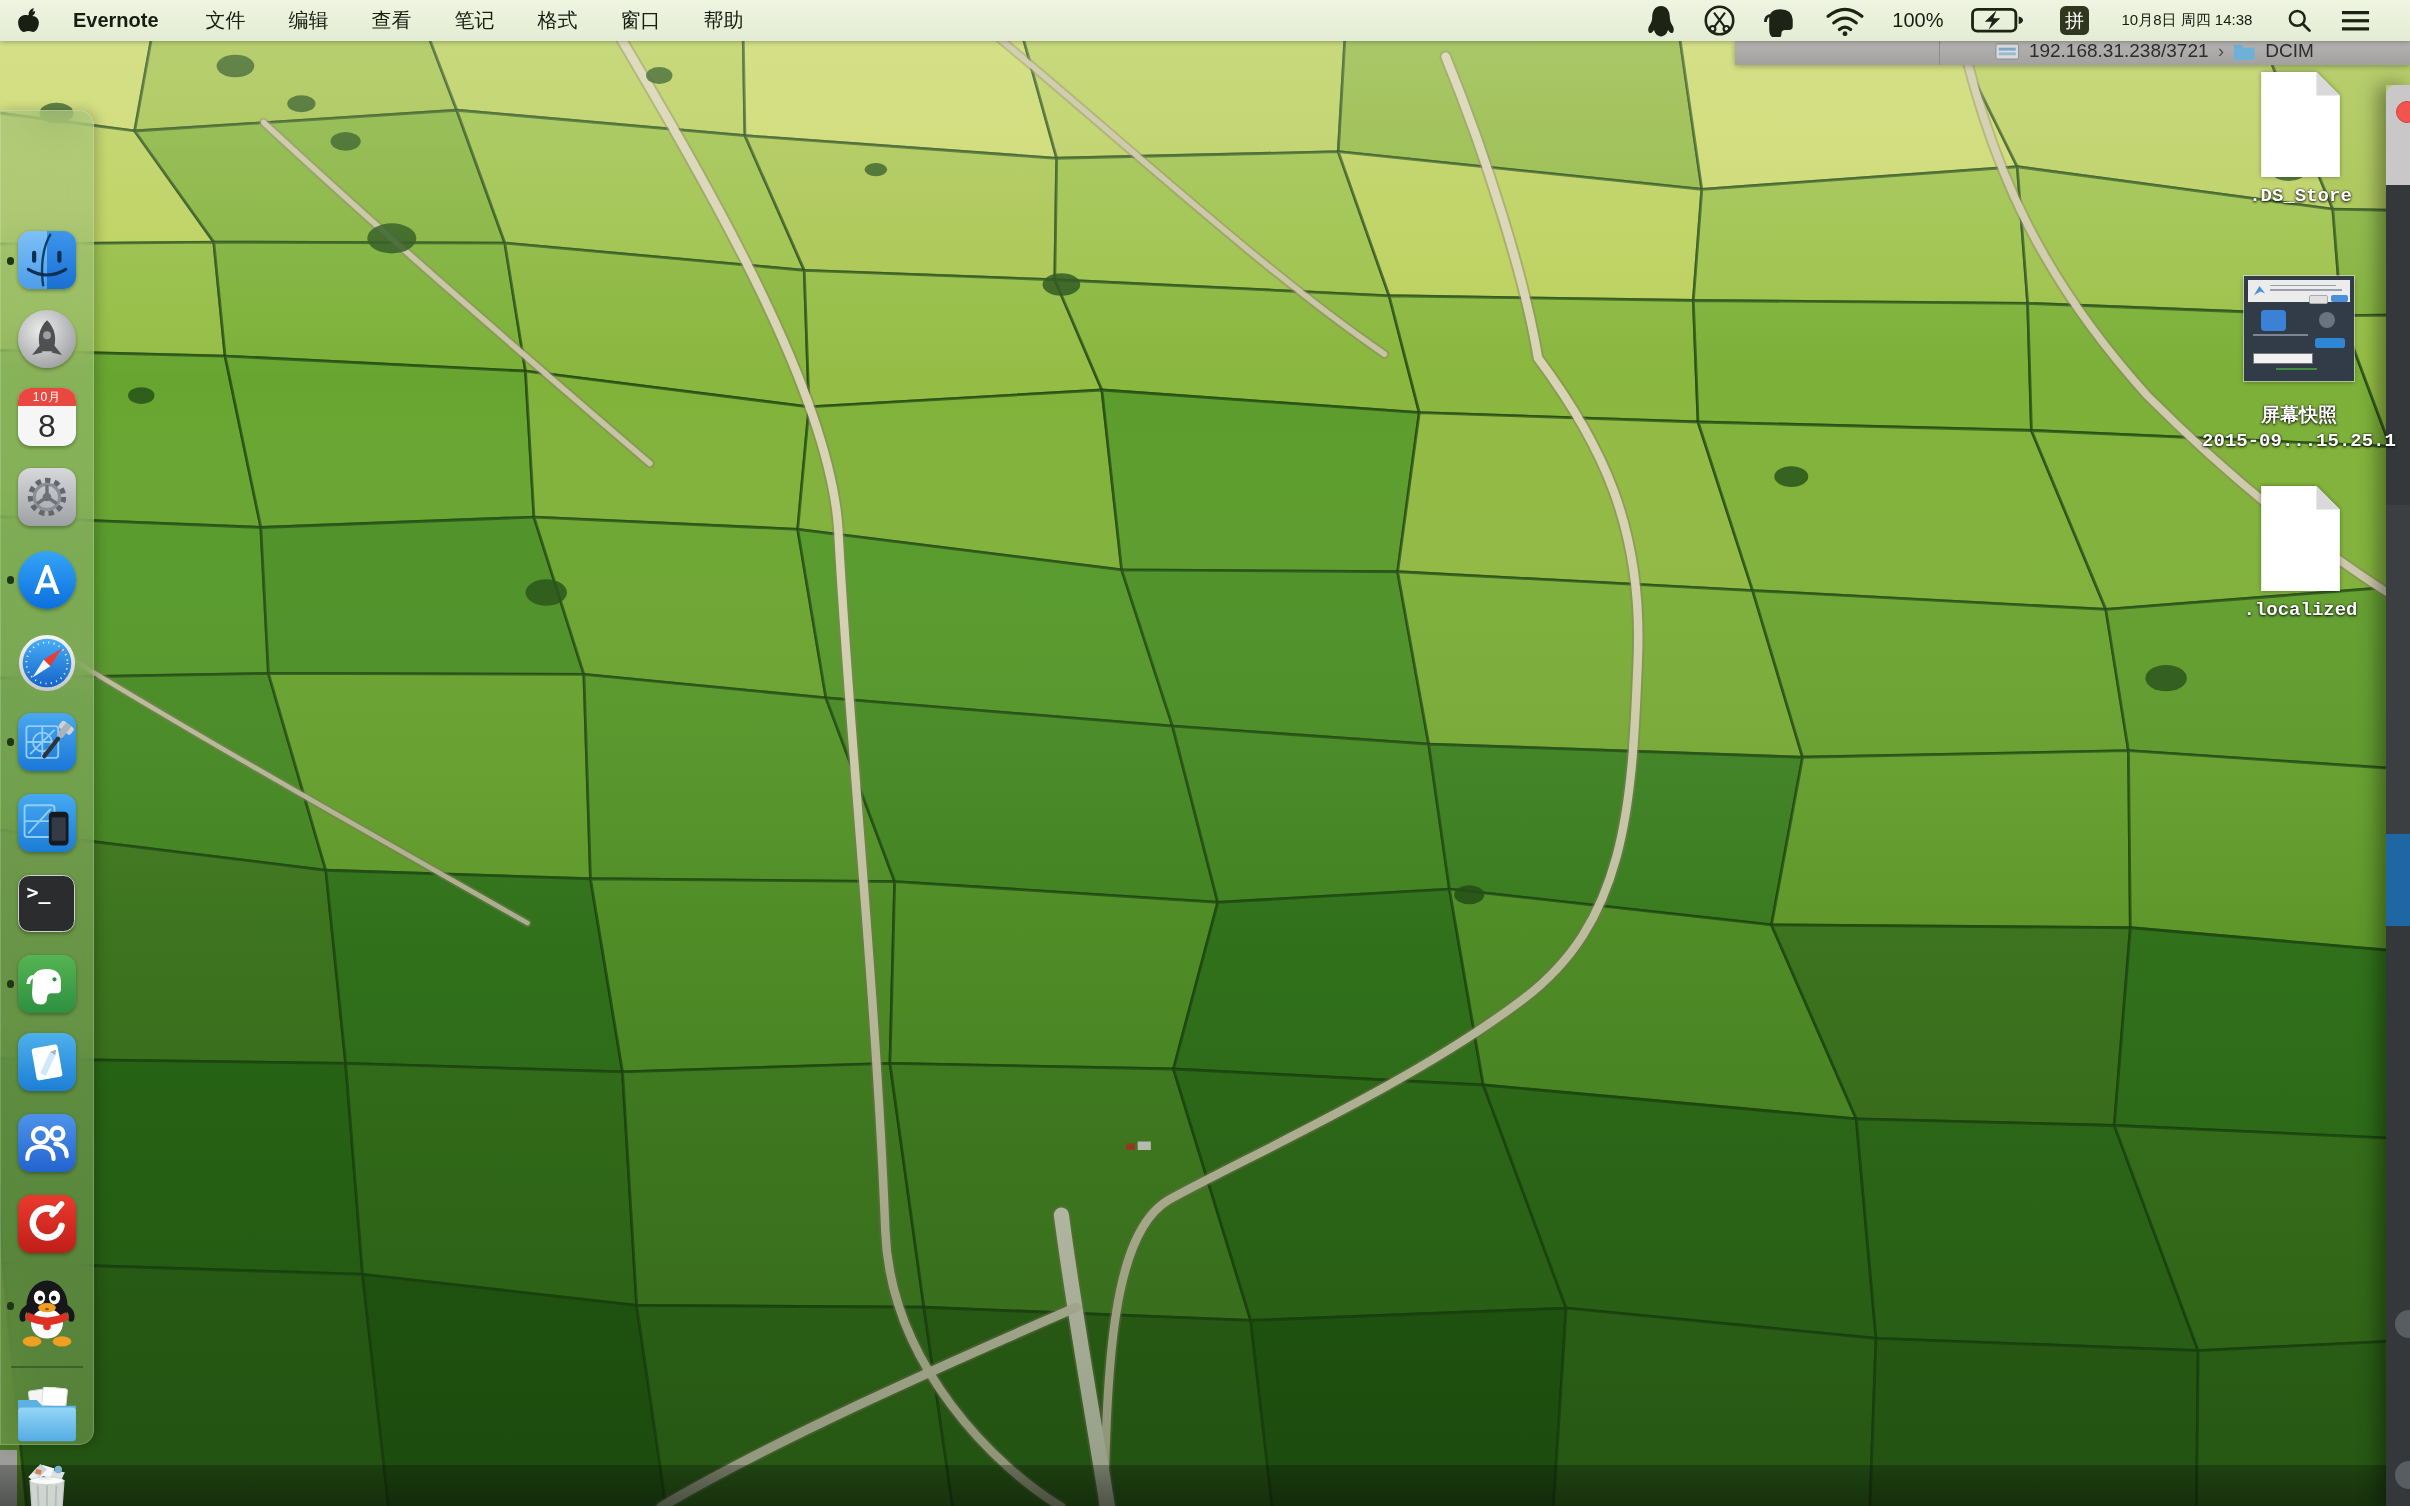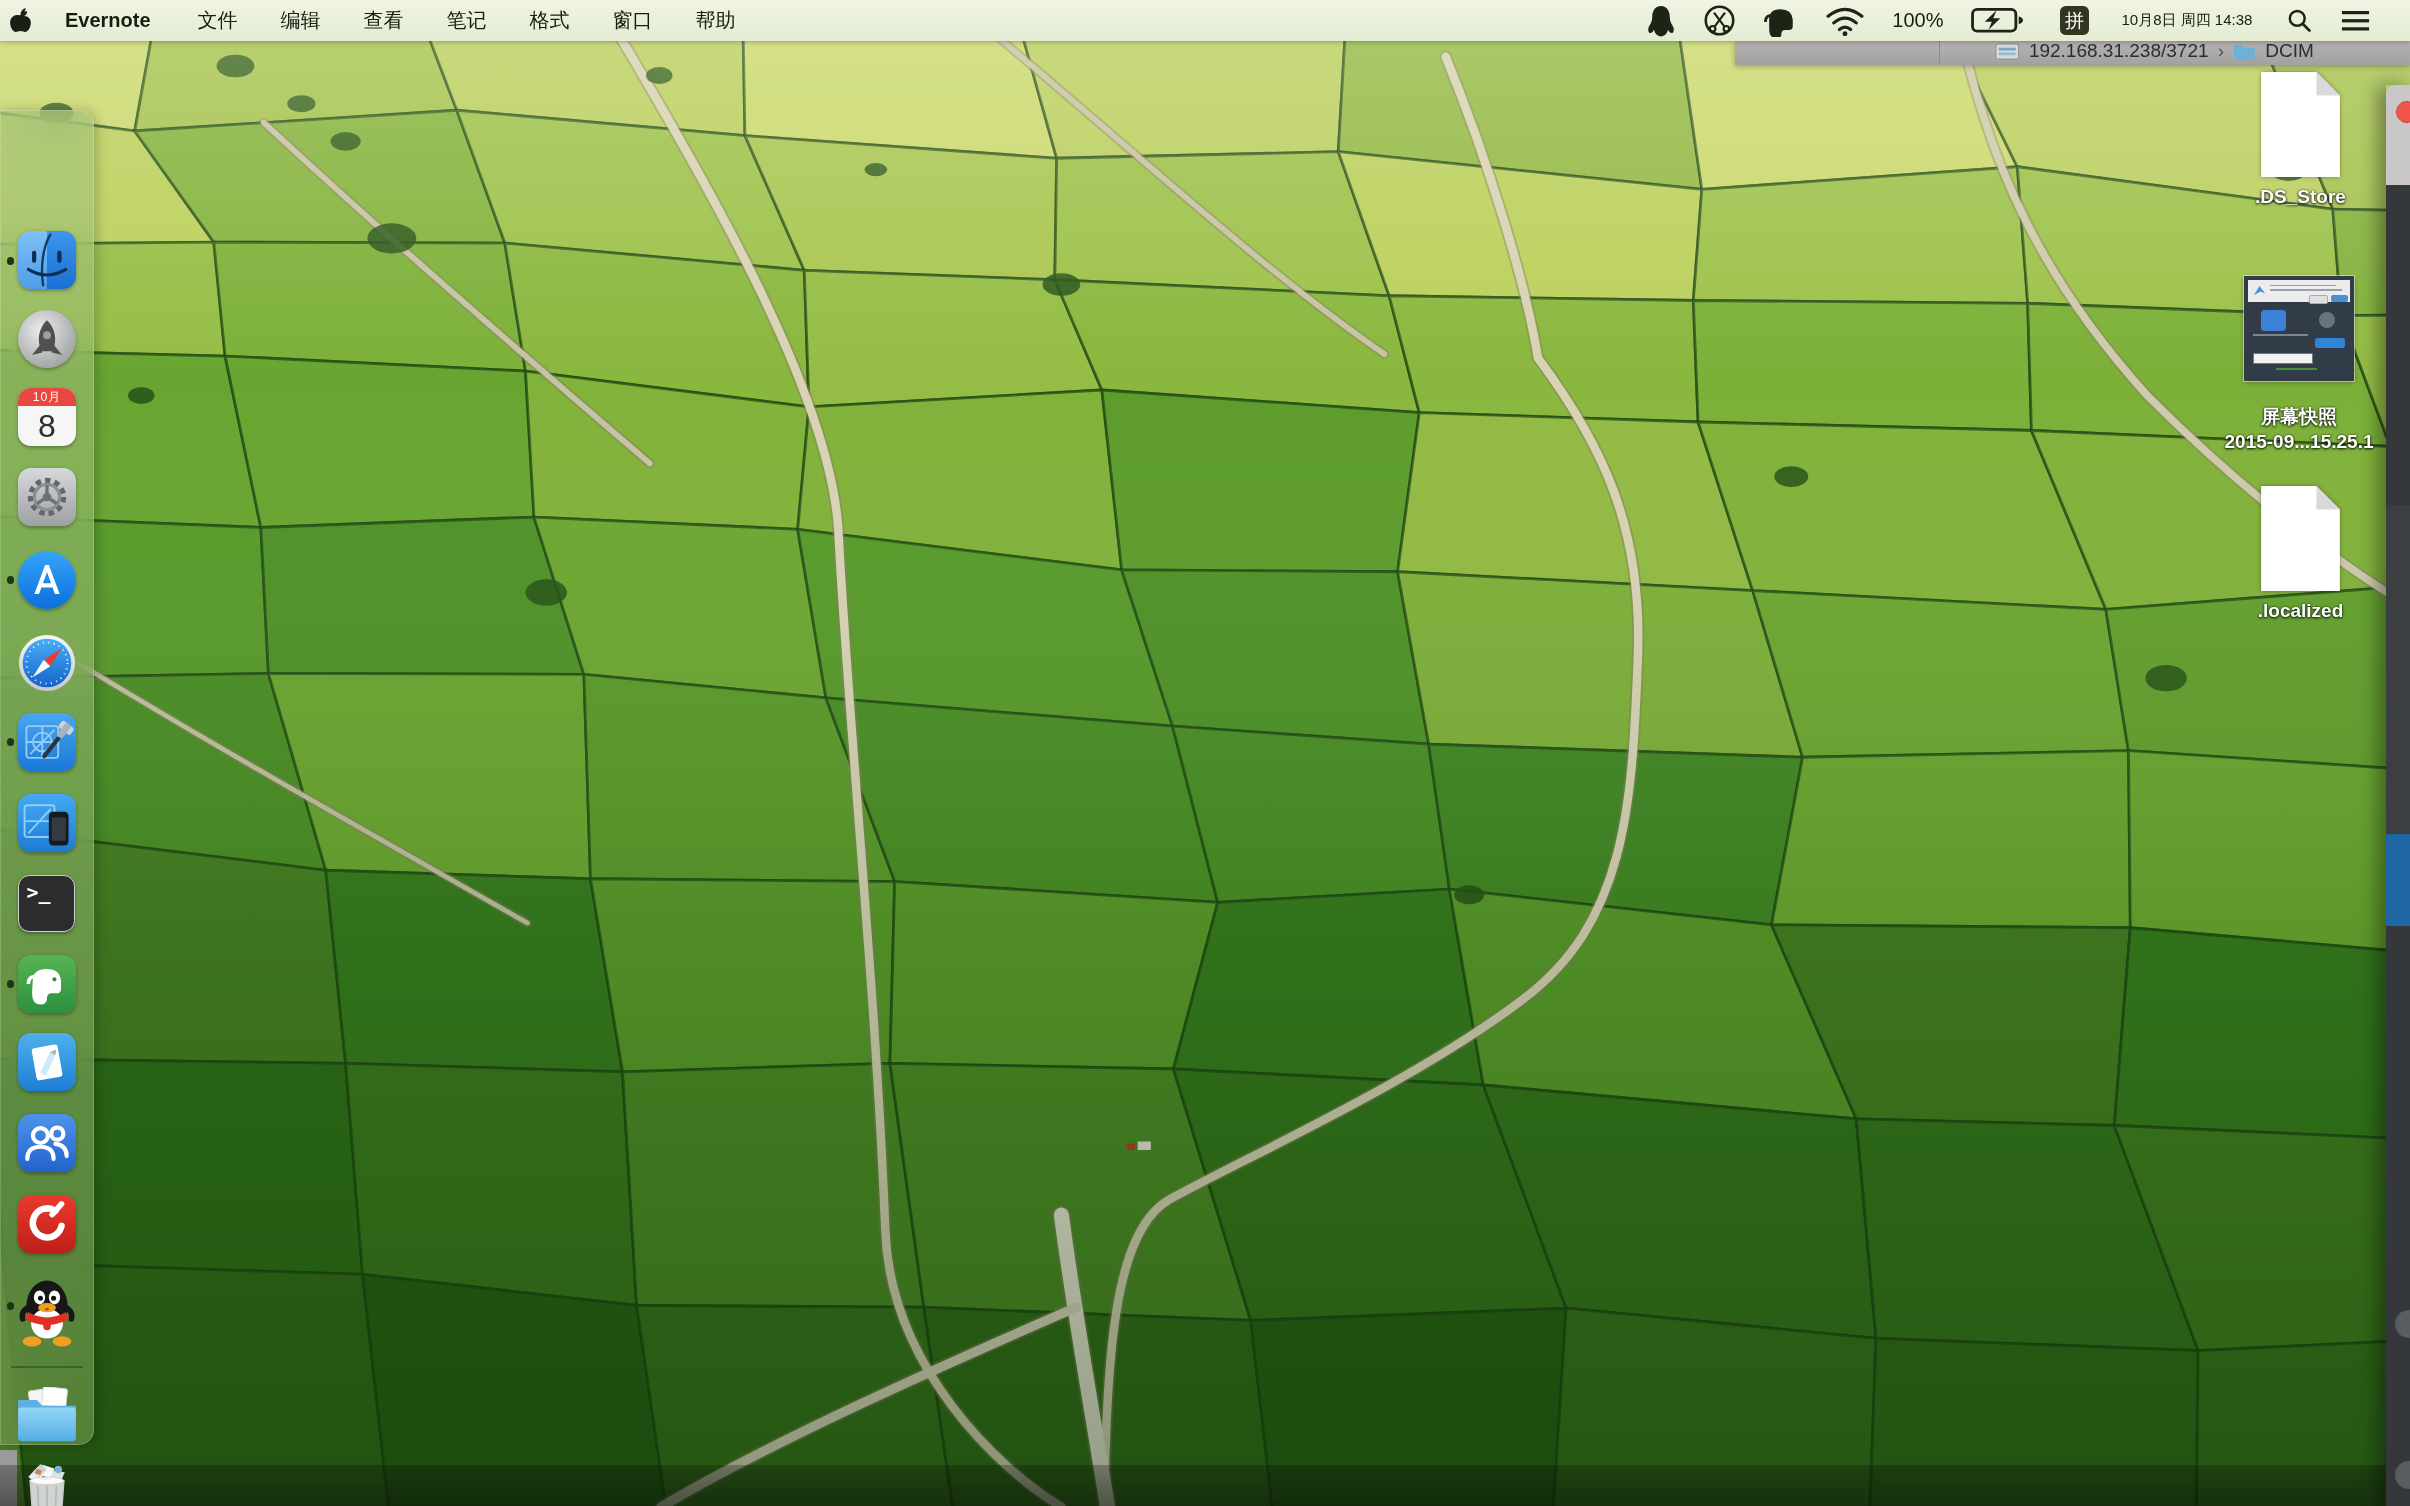--- a/index.html
+++ b/index.html
@@ -7,21 +7,21 @@
        font-family:"Liberation Sans","DejaVu Sans",sans-serif;background:#6fa833;}
 
   
   #wallpaper-holder{position:absolute;inset:0;z-index:0;}
   #wallpaper-holder svg{display:block;}
 
   
   #menubar{position:absolute;top:0;left:0;width:2411px;height:41px;z-index:50;
     background:linear-gradient(#f0f4e2,#e4ecd4);box-shadow:0 0.9px 5.6px rgba(0,0,0,.35);
     display:flex;align-items:center;color:#171d0f;font-size:20px;}
-  .mb-left{display:flex;align-items:center;padding-left:10px;}
+  .mb-left{display:flex;align-items:center;padding-left:18px;}
   .apple{margin-right:34px;display:flex;align-items:center;}
   .app-name{font-weight:bold;margin-right:47px;}
   .menu-item{margin-right:43px;cursor:default;}
   .mb-right{margin-left:auto;display:flex;align-items:center;gap:27px;padding-right:40px;}
   .mb-right svg{display:block;}
   .pct{font-size:20px;}
   .ime{width:29px;height:29px;border-radius:5.6px;background:#31371f;color:#fff;
        display:flex;align-items:center;justify-content:center;font-size:19px;margin-left:9.4px;}
   .clock{font-size:15px;white-space:nowrap;margin:0 5.6px;}
 
@@ -74,21 +74,21 @@
     justify-content:center;font-size:32px;color:#2e2e2e;}
   
   .term{background:#2a2c2e;border:1.9px solid #cfd2d4;width:55px;height:55px;border-radius:11.3px;}
   .term span{position:absolute;left:7.5px;top:3.8px;color:#fff;font-size:20px;
     font-family:"DejaVu Sans Mono",monospace;font-weight:bold;}
   .sep{position:absolute;left:11.3px;width:72px;height:1.9px;background:rgba(35,55,20,.45);}
 
   
   .dt-icon{position:absolute;display:flex;flex-direction:column;align-items:center;z-index:8;}
   .dt-label{margin-top:6.6px;color:#fff;font-size:19px;font-weight:bold;text-align:center;
-    text-shadow:0 0.9px 2.8px rgba(0,0,0,.9),0 0 1.9px rgba(0,0,0,.7);white-space:nowrap;line-height:25.4px;}
+    text-shadow:0 0.9px 2.8px rgba(0,0,0,.9),0 0 1.9px rgba(0,0,0,.7);white-space:nowrap;line-height:25.4px;font-family:Liberation Mono, monospace;}
   .doc-ic{filter:drop-shadow(0 0.9px 1.9px rgba(0,0,0,.35));}
   .thumb{width:110px;height:105px;background:#323c49;position:relative;overflow:hidden;
     box-shadow:0 0 0 0.9px rgba(255,255,255,.55),0 1.9px 4.7px rgba(0,0,0,.4);}
   .th-band{position:absolute;top:3.8px;left:3.8px;right:3.8px;height:22.6px;background:#ececec;}
   .th-bbtn{position:absolute;top:19px;width:17px;height:6.6px;border-radius:1.9px;}
   .th-app{position:absolute;left:17px;top:34px;width:24.5px;height:21px;border-radius:3.8px;background:#3b82d6;}
   .th-glob{position:absolute;right:19px;top:36px;width:16px;height:16px;border-radius:50%;background:#6a7480;}
   .th-order{position:absolute;right:9.4px;top:62px;width:30px;height:10.4px;border-radius:2.8px;background:#2f86d4;}
   .th-key{position:absolute;left:9.4px;top:77px;width:58px;height:8.5px;background:#f2f2f2;border:0.9px solid #777;}
   .th-line{position:absolute;background:#97a0ab;height:1.9px;}

